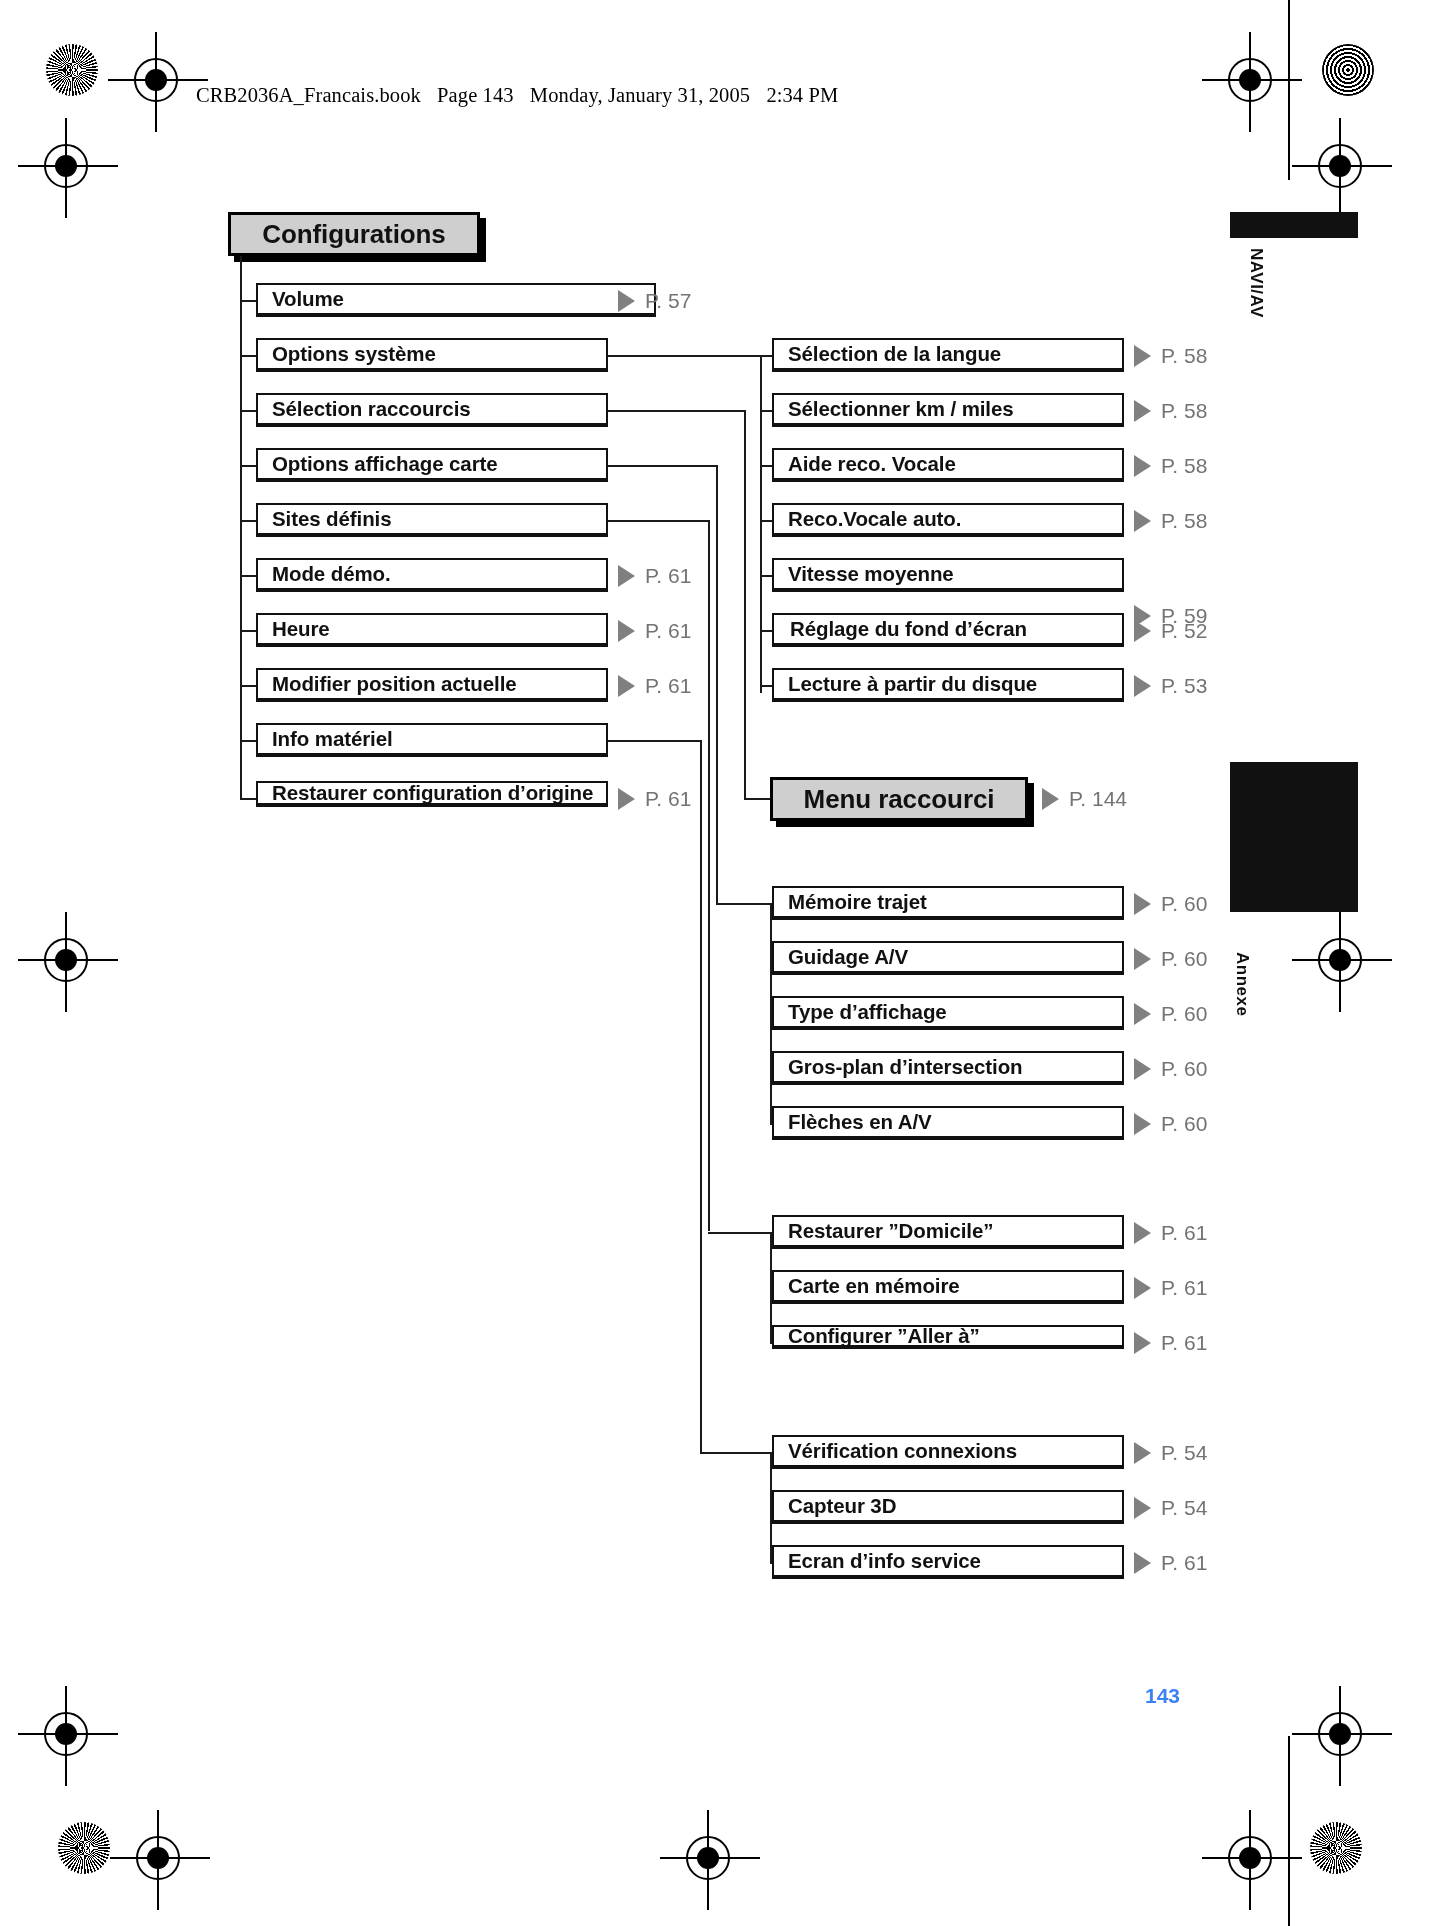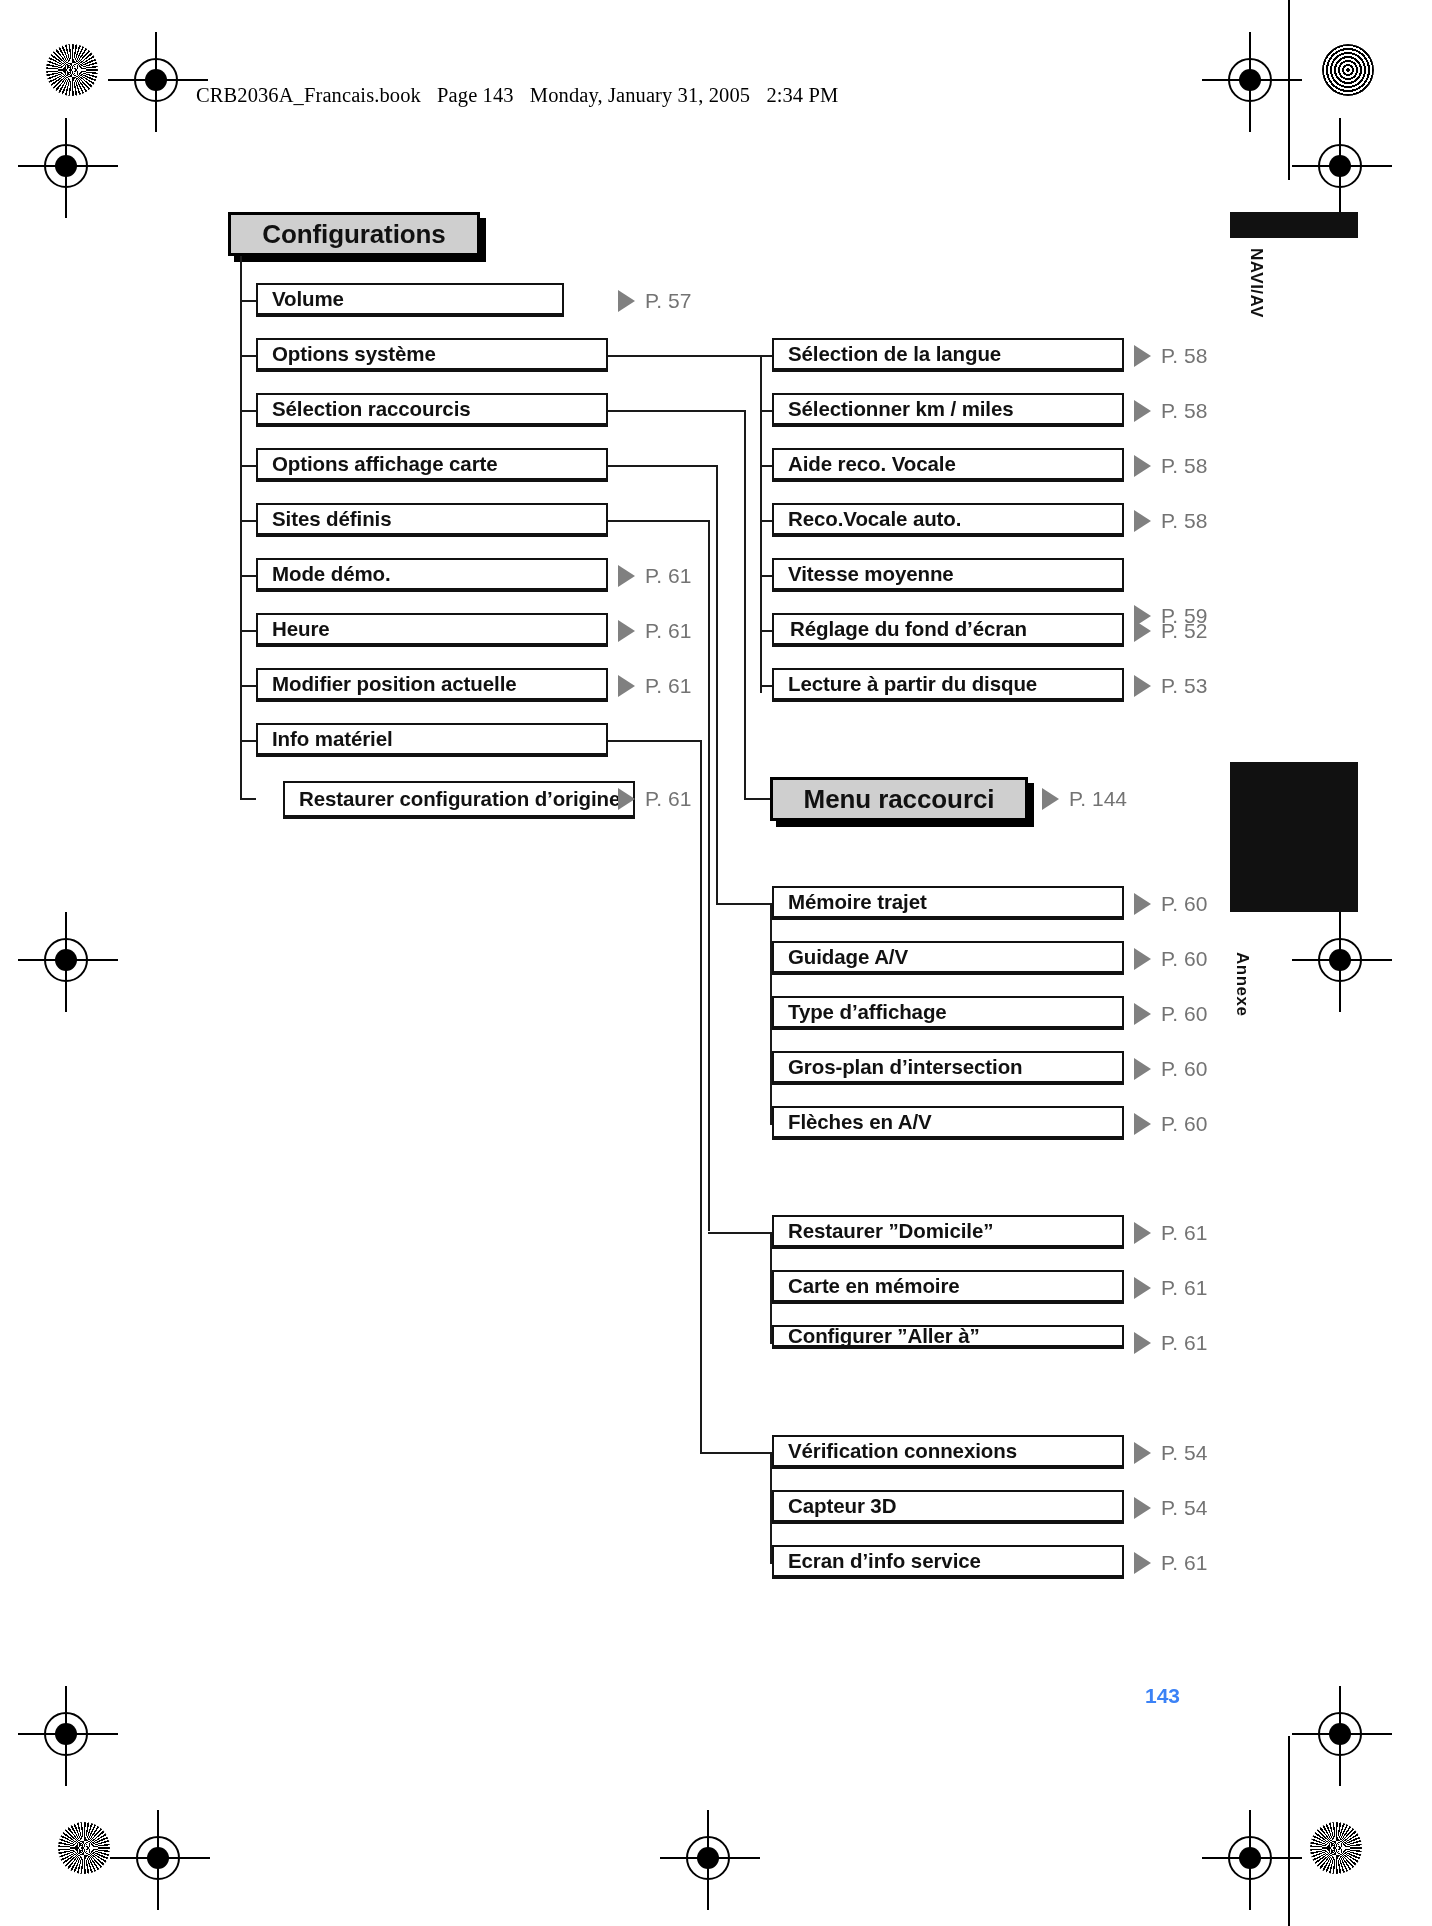--- a/index.html
+++ b/index.html
@@ -239,21 +239,21 @@
 
 <div id="diagram">
 
   <div class="node titlebox" style="left:228px; top:212px; width:252px; height:44px;">
     <span class="label">Configurations</span>
   </div>
 
   <div class="ln-v" style="left:240px; top:256px; height:544px;"></div>
 
   <div class="ln-h" style="left:240px; top:300px; width:16px;"></div>
-  <div class="node" style="left:256px; top:283px; width:308px; height:34px;">
+  <div class="node" style="left:256px; top:283px; width:400px; height:34px;">
     <span class="label">Volume</span>
   </div>
   <div class="pref" style="left:618px; top:289px;">
     <span class="tri"></span>
     <span class="ptext">P. 57</span>
   </div>
 
   <div class="ln-h" style="left:240px; top:355px; width:16px;"></div>
   <div class="node" style="left:256px; top:338px; width:352px; height:34px;">
     <span class="label">Options système</span>
@@ -314,21 +314,21 @@
 
   <div class="ln-h" style="left:240px; top:740px; width:16px;"></div>
   <div class="node" style="left:256px; top:723px; width:352px; height:34px;">
     <span class="label">Info matériel</span>
   </div>
   <div class="ln-h" style="left:608px; top:740px; width:94px;"></div>
   <div class="ln-v" style="left:700px; top:740px; height:712px;"></div>
   <div class="ln-h" style="left:700px; top:1452px; width:70px;"></div>
 
   <div class="ln-h" style="left:240px; top:798px; width:16px;"></div>
-  <div class="node" style="left:256px; top:781px; width:352px; height:38px;margin-left:27px;">
+  <div class="node" style="left:256px; top:781px; width:352px; height:26px;">
     <span class="label">Restaurer configuration d’origine</span>
   </div>
   <div class="pref" style="left:618px; top:787px;">
     <span class="tri"></span>
     <span class="ptext">P. 61</span>
   </div>
 
   <div class="ln-v" style="left:760px; top:355px; height:338px;"></div>
 
   <div class="ln-h" style="left:760px; top:355px; width:14px;"></div>

